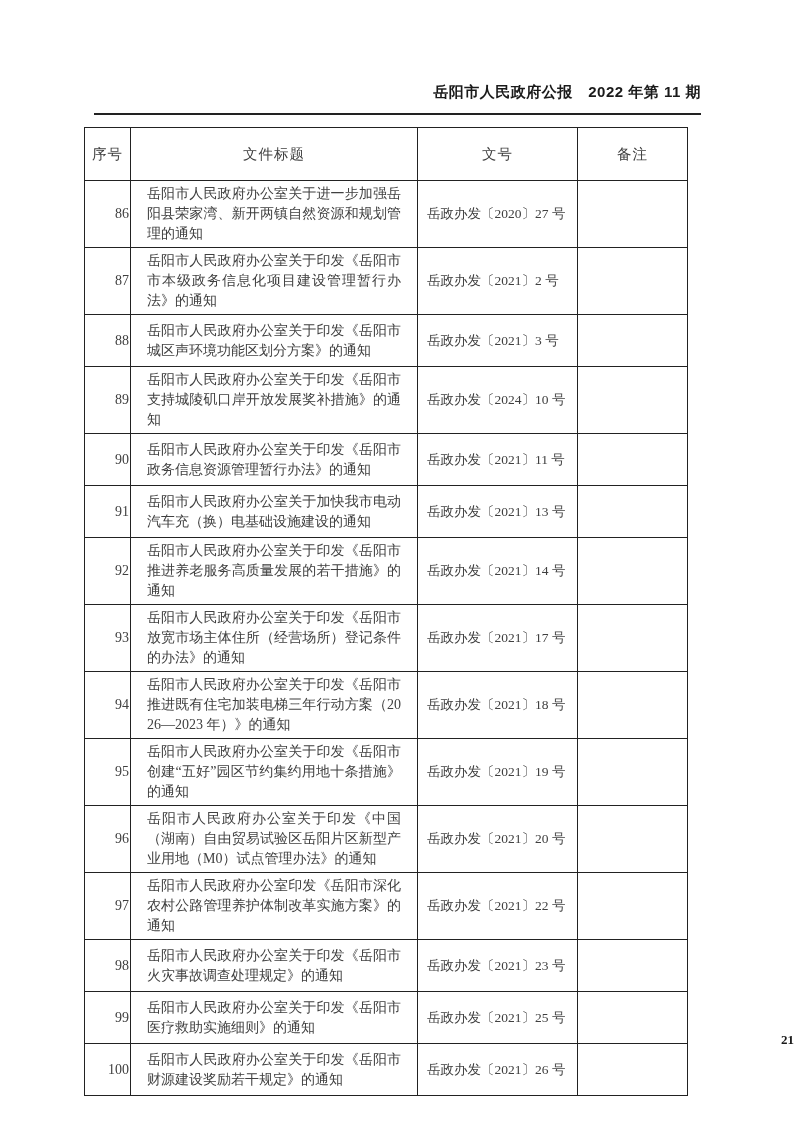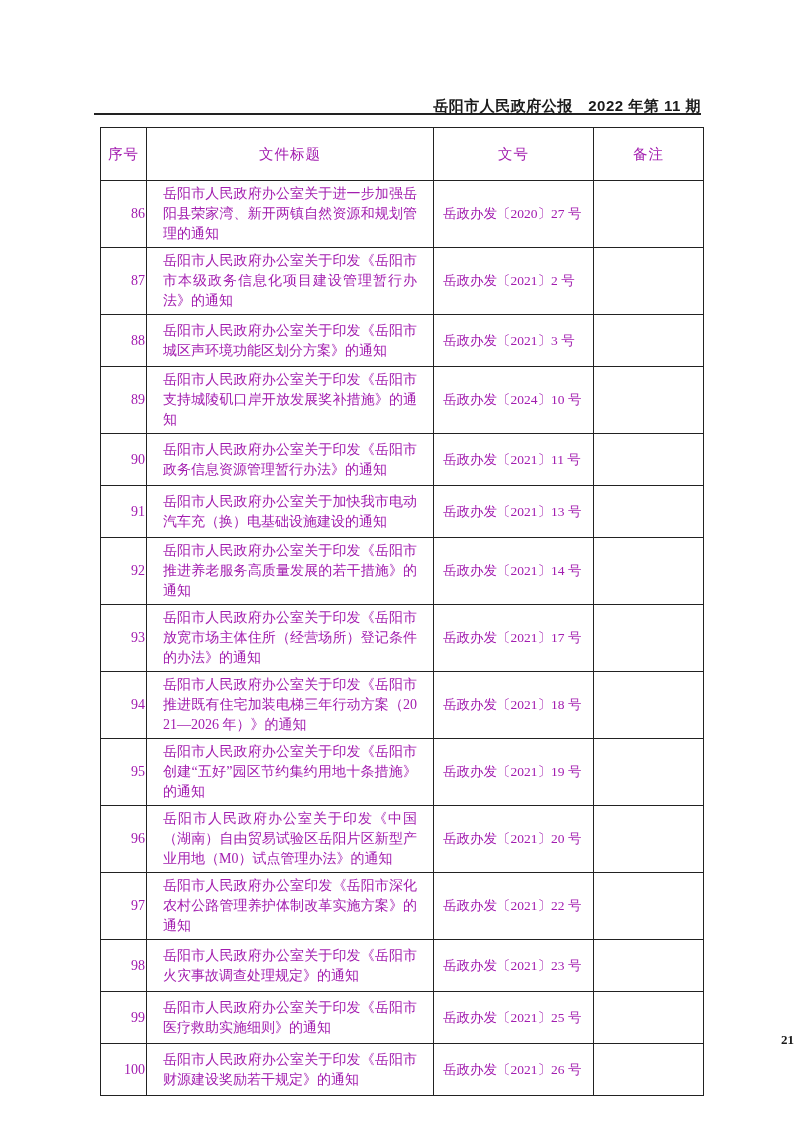--- a/index.html
+++ b/index.html
@@ -11,47 +11,47 @@
     position: relative;
     width: 794px;
     height: 1122px;
     background: #ffffff;
     font-family: "Liberation Serif", "DejaVu Serif", serif;
     color: #111111;
     overflow: hidden;
   }
   .page-header {
     position: absolute;
-    top: 97px;
+    top: 83px;
     right: 93px;
     font-family: "Liberation Sans", "DejaVu Sans", sans-serif;
     font-weight: bold;
     font-size: 15px;
     letter-spacing: 0.5px;
     color: #1a1a1a;
     white-space: nowrap;
     text-align: right;
   }
   .header-rule {
     position: absolute;
     top: 113px;
     left: 94px;
     width: 607px;
     height: 2px;
     background: #222222;
   }
   table.doc-table {
     position: absolute;
     top: 127px;
-    left: 100px;
+    left: 84px;
     width: 603px;
     border-collapse: collapse;
     table-layout: fixed;
     font-size: 14px;
-    color: #a21caf;
+    color: #404040;
   }
   table.doc-table th,
   table.doc-table td {
     border: 1px solid #222222;
     vertical-align: middle;
     font-weight: normal;
     word-break: break-all;
   }
   table.doc-table th {
     height: 50px;
@@ -168,21 +168,21 @@
 
   <tr>
     <td class="c-no">93</td>
     <td class="c-title">岳阳市人民政府办公室关于印发《岳阳市放宽市场主体住所（经营场所）登记条件的办法》的通知</td>
     <td class="c-doc">岳政办发〔2021〕17 号</td>
     <td class="c-remark"></td>
   </tr>
 
   <tr>
     <td class="c-no">94</td>
-    <td class="c-title">岳阳市人民政府办公室关于印发《岳阳市推进既有住宅加装电梯三年行动方案（2021—2026 年）》的通知</td>
+    <td class="c-title">岳阳市人民政府办公室关于印发《岳阳市推进既有住宅加装电梯三年行动方案（2026—2023 年）》的通知</td>
     <td class="c-doc">岳政办发〔2021〕18 号</td>
     <td class="c-remark"></td>
   </tr>
 
   <tr>
     <td class="c-no">95</td>
     <td class="c-title">岳阳市人民政府办公室关于印发《岳阳市创建“五好”园区节约集约用地十条措施》的通知</td>
     <td class="c-doc">岳政办发〔2021〕19 号</td>
     <td class="c-remark"></td>
   </tr>

